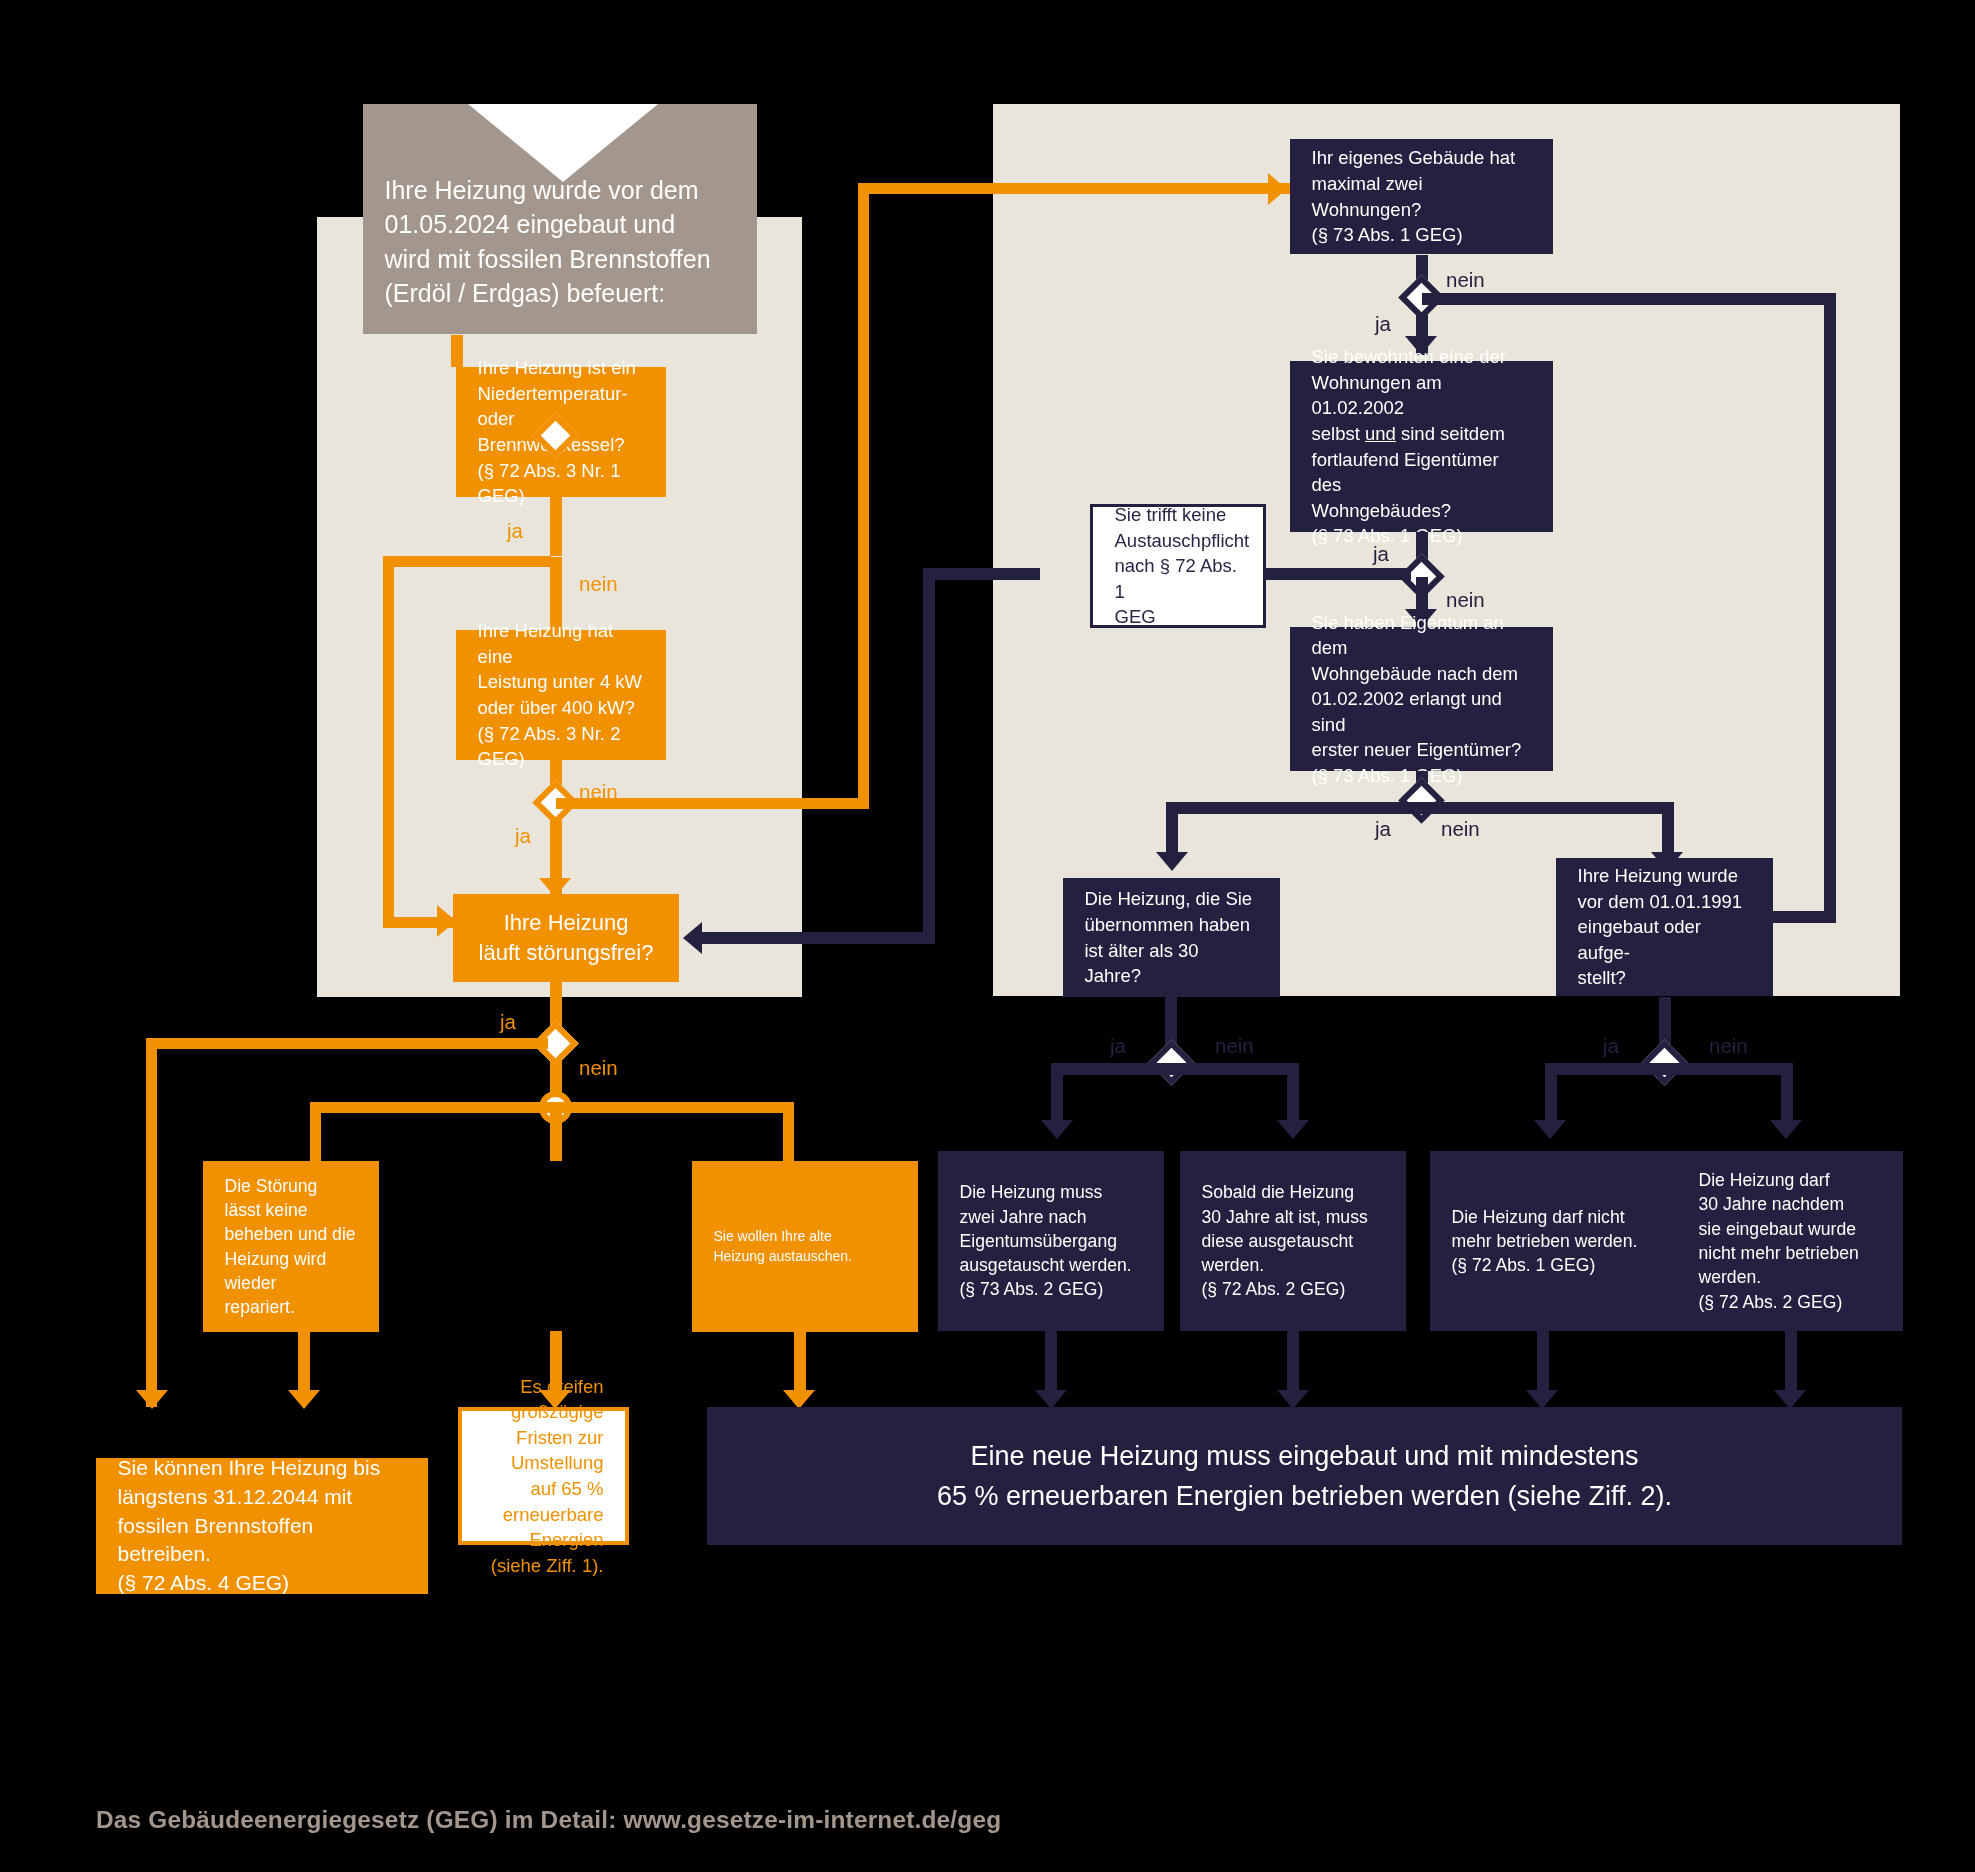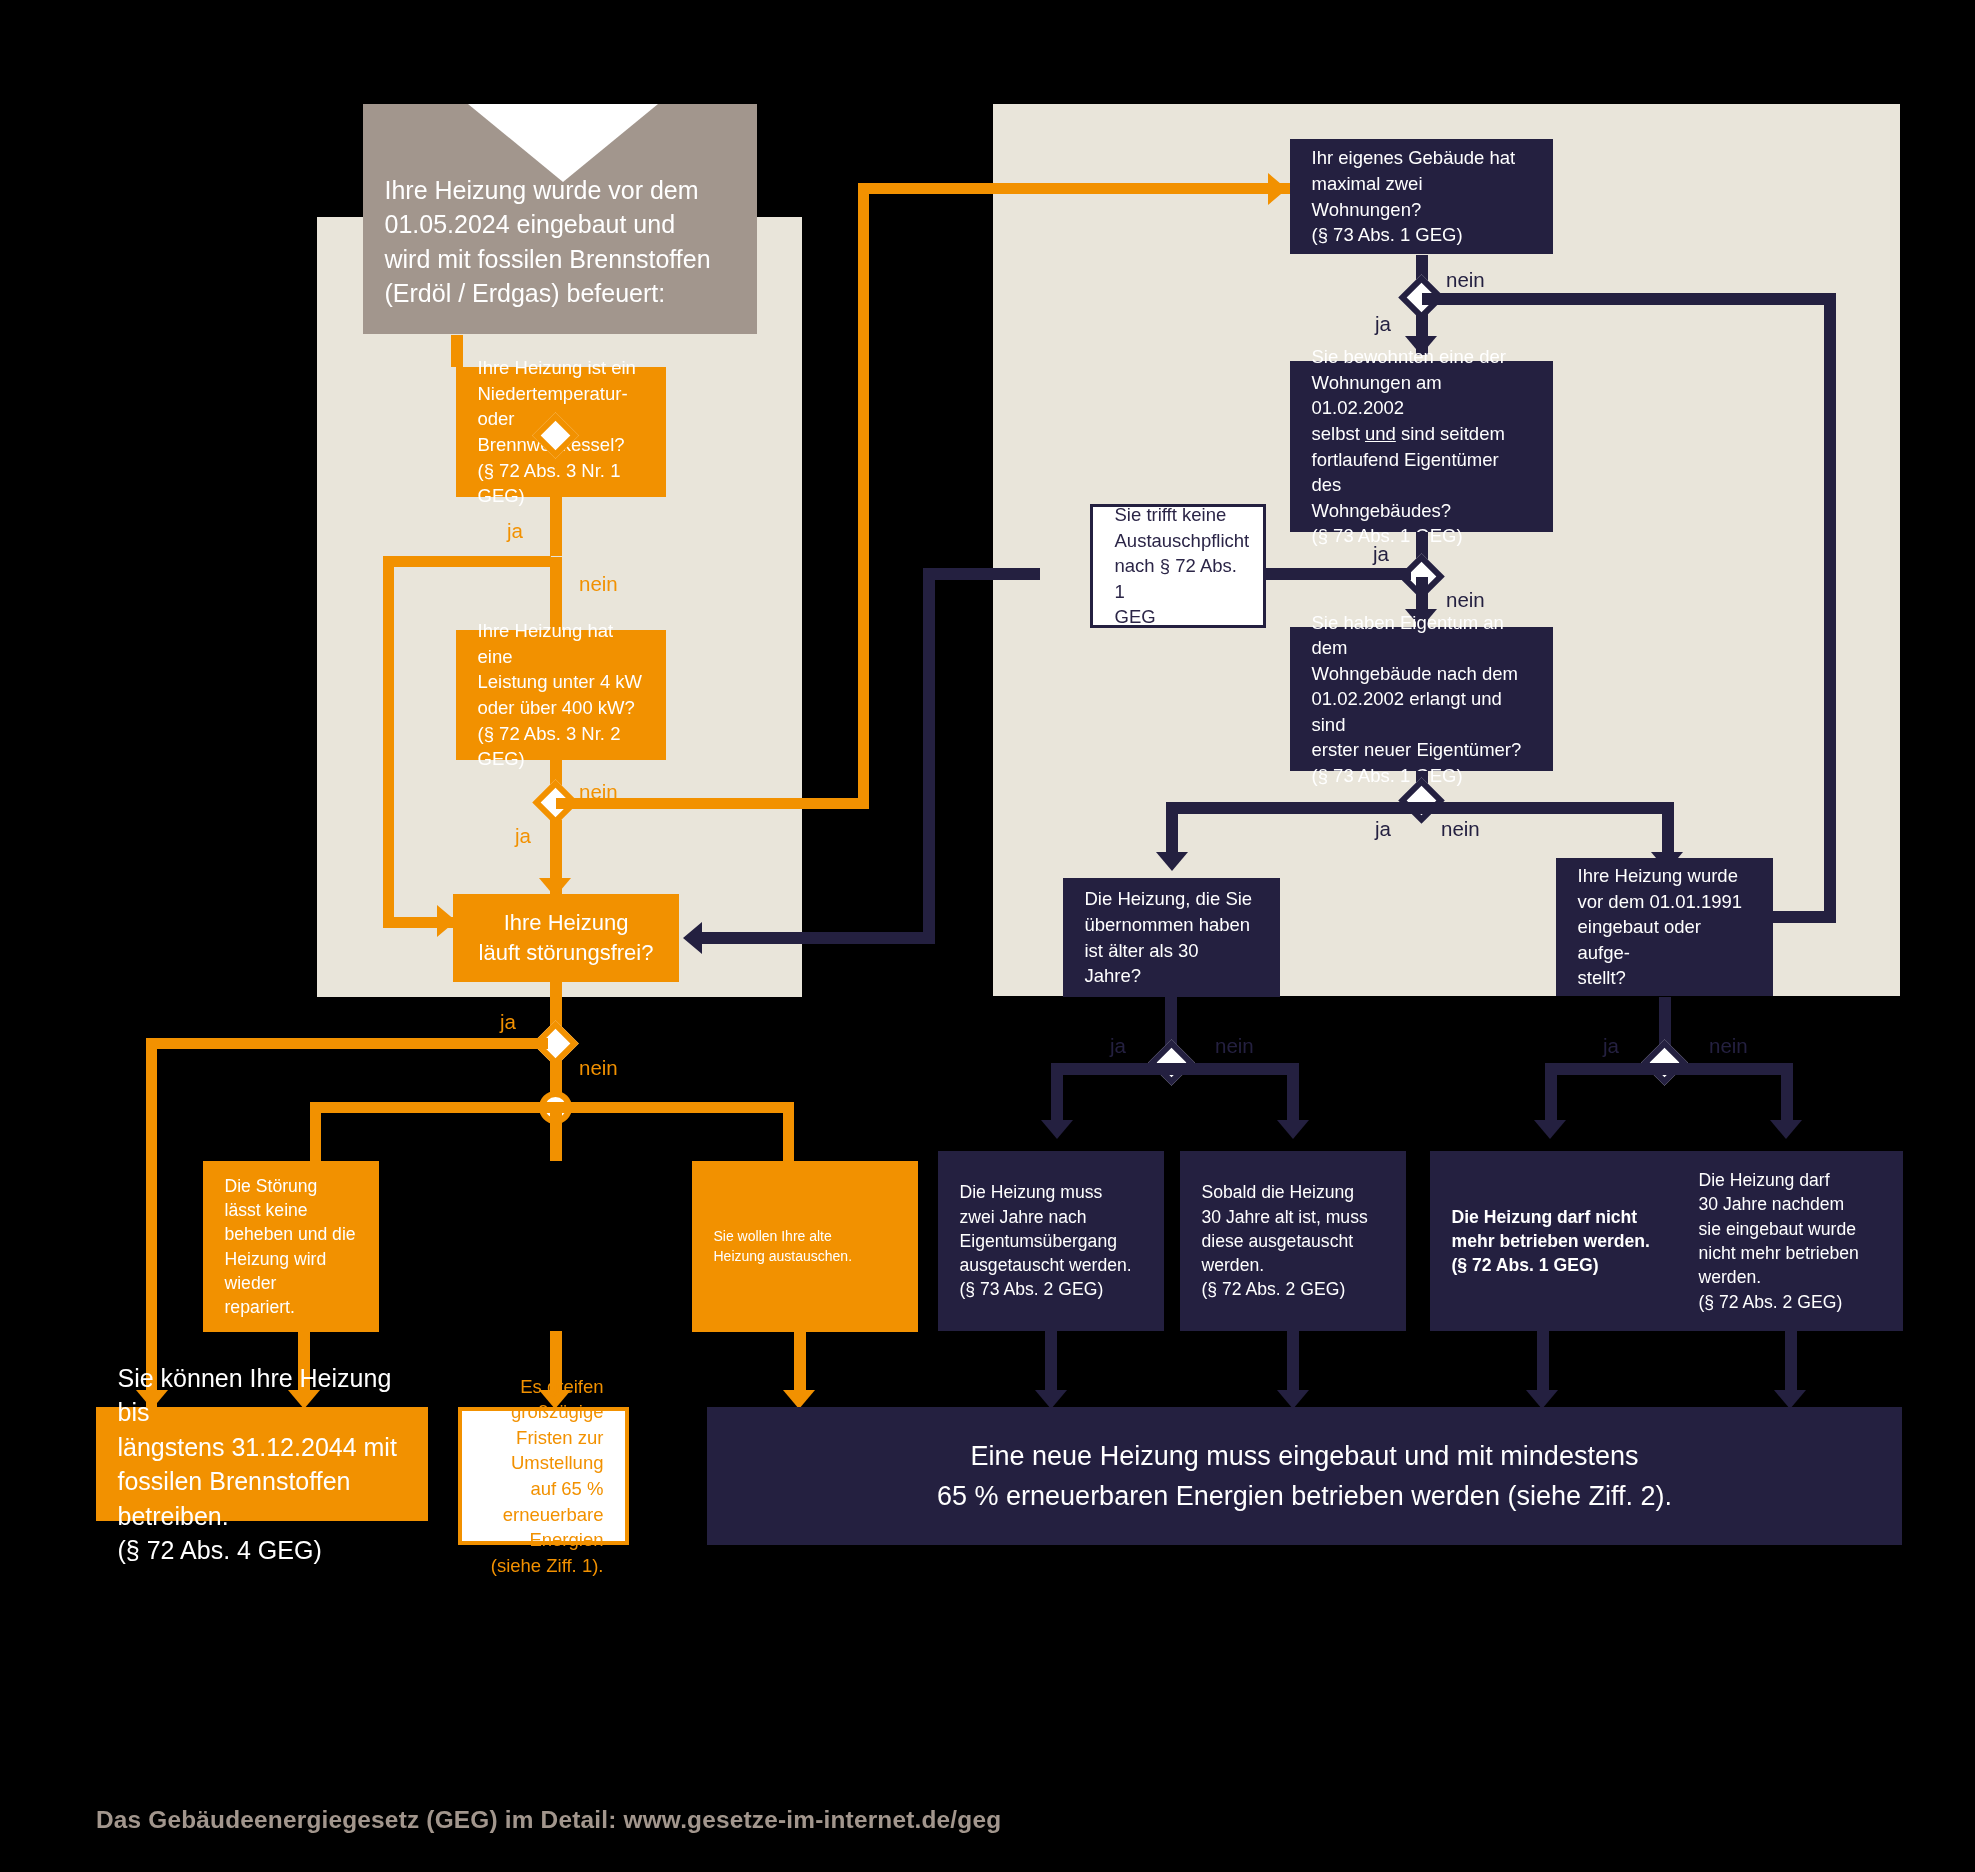--- a/index.html
+++ b/index.html
@@ -289,21 +289,21 @@
 ausgetauscht werden.
 (§ 73 Abs. 2 GEG)</span>
   </div>
   <div class="node n-dark" style="left:1180px;top:1151px;width:226px;height:180px;font-size:17.6px;">
     <span>Sobald die Heizung
 30 Jahre alt ist, muss
 diese ausgetauscht
 werden.
 (§ 72 Abs. 2 GEG)</span>
   </div>
-  <div class="node n-dark" style="left:1430px;top:1151px;width:270px;height:180px;font-size:17.6px;font-weight:bold;">
+  <div class="node n-dark" style="left:1430px;top:1151px;width:270px;height:180px;font-size:17.6px;">
     <span>Die Heizung darf nicht
 mehr betrieben werden.
 (§ 72 Abs. 1 GEG)</span>
   </div>
   <div class="node n-dark" style="left:1677px;top:1151px;width:226px;height:180px;font-size:17.6px;">
     <span>Die Heizung darf
 30 Jahre nachdem
 sie eingebaut wurde
 nicht mehr betrieben
 werden.
@@ -312,21 +312,21 @@
 
   <div class="ln d" style="left:1045px;top:1331px;width:11.7px;height:61px;"></div>
   <div class="ah ah-down-d" style="left:1035px;top:1390px;"></div>
   <div class="ln d" style="left:1287px;top:1331px;width:11.7px;height:61px;"></div>
   <div class="ah ah-down-d" style="left:1277px;top:1390px;"></div>
   <div class="ln d" style="left:1537px;top:1331px;width:11.7px;height:61px;"></div>
   <div class="ah ah-down-d" style="left:1526px;top:1390px;"></div>
   <div class="ln d" style="left:1785px;top:1331px;width:11.7px;height:61px;"></div>
   <div class="ah ah-down-d" style="left:1774px;top:1390px;"></div>
 
-  <div class="node n-orange" style="left:96px;top:1407px;width:332px;height:114px;font-size:25px;">
+  <div class="node n-orange" style="left:96px;top:1458px;width:332px;height:136px;font-size:21px;">
     <span>Sie können Ihre Heizung bis
 längstens 31.12.2044 mit
 fossilen Brennstoffen betreiben.
 (§ 72 Abs. 4 GEG)</span>
   </div>
 
   <div class="node n-white-orange" style="left:458px;top:1407px;width:171px;height:138px;font-size:18.5px;">
     <span>Es greifen großzügige
 Fristen zur Umstellung
 auf 65 % erneuerbare

